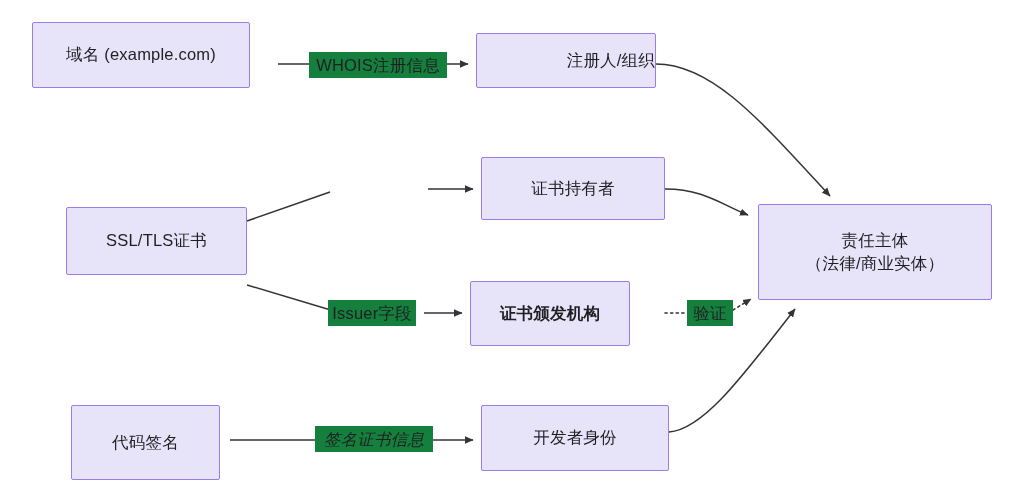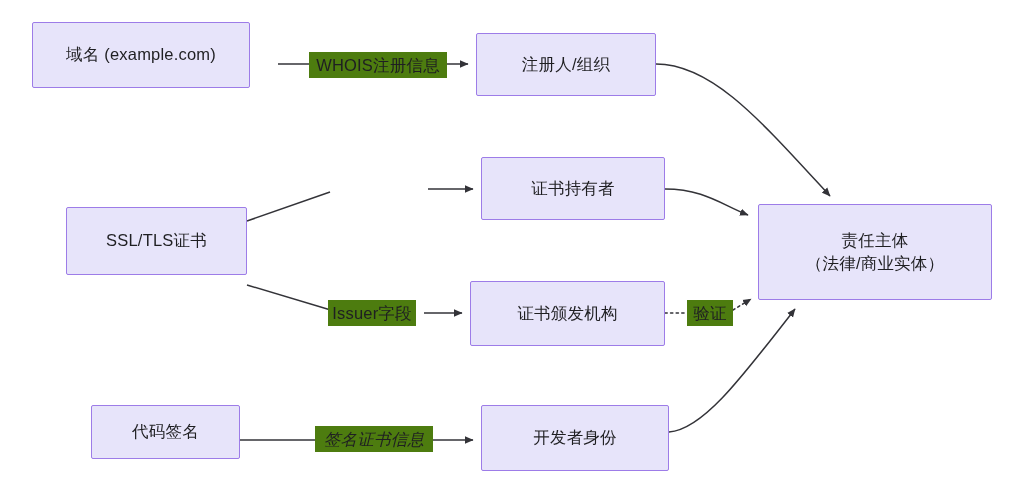--- a/index.html
+++ b/index.html
@@ -41,21 +41,21 @@
     letter-spacing: 0.2px;
     white-space: pre-line;
   }
   .node-label {
     display: block;
     white-space: pre-line;
   }
   .edge-label {
     position: absolute;
     box-sizing: border-box;
-    background: #4d7c0f;
+    background: #15803d;
     color: #1f1f22;
     font-size: 16.5px;
     line-height: 26px;
     height: 26px;
     text-align: center;
     white-space: nowrap;
     letter-spacing: 0.2px;
     padding: 0 2px;
   }
 </style>
@@ -109,37 +109,37 @@
 
     <g>
       <path d="M669,432 C702,430 740,380 795,309" fill="none" stroke="#333338" stroke-width="1.5" marker-end="url(#arrowhead)"></path>
     </g>
   </svg>
 
   <div class="node" style="left:32px; top:22px; width:218px; height:66px;">
     <span class="node-label">域名 (example.com)</span>
   </div>
 
-  <div class="node" style="left:476px; top:33px; width:180px; height:63px;">
+  <div class="node" style="left:476px; top:33px; width:180px; height:55px;justify-content:flex-end;">
     <span class="node-label">注册人/组织</span>
   </div>
 
   <div class="node" style="left:66px; top:207px; width:181px; height:68px;">
     <span class="node-label">SSL/TLS证书</span>
   </div>
 
   <div class="node" style="left:481px; top:157px; width:184px; height:63px;">
     <span class="node-label">证书持有者</span>
   </div>
 
-  <div class="node" style="left:470px; top:281px; width:195px; height:65px;">
+  <div class="node" style="left:470px; top:281px; width:160px; height:65px;font-weight:bold;">
     <span class="node-label">证书颁发机构</span>
   </div>
 
-  <div class="node" style="left:91px; top:405px; width:149px; height:54px;">
+  <div class="node" style="left:71px; top:405px; width:149px; height:75px;">
     <span class="node-label">代码签名</span>
   </div>
 
   <div class="node" style="left:481px; top:405px; width:188px; height:66px;">
     <span class="node-label">开发者身份</span>
   </div>
 
   <div class="node" style="left:758px; top:204px; width:234px; height:96px;">
     <span class="node-label">责任主体
 （法律/商业实体）</span>

